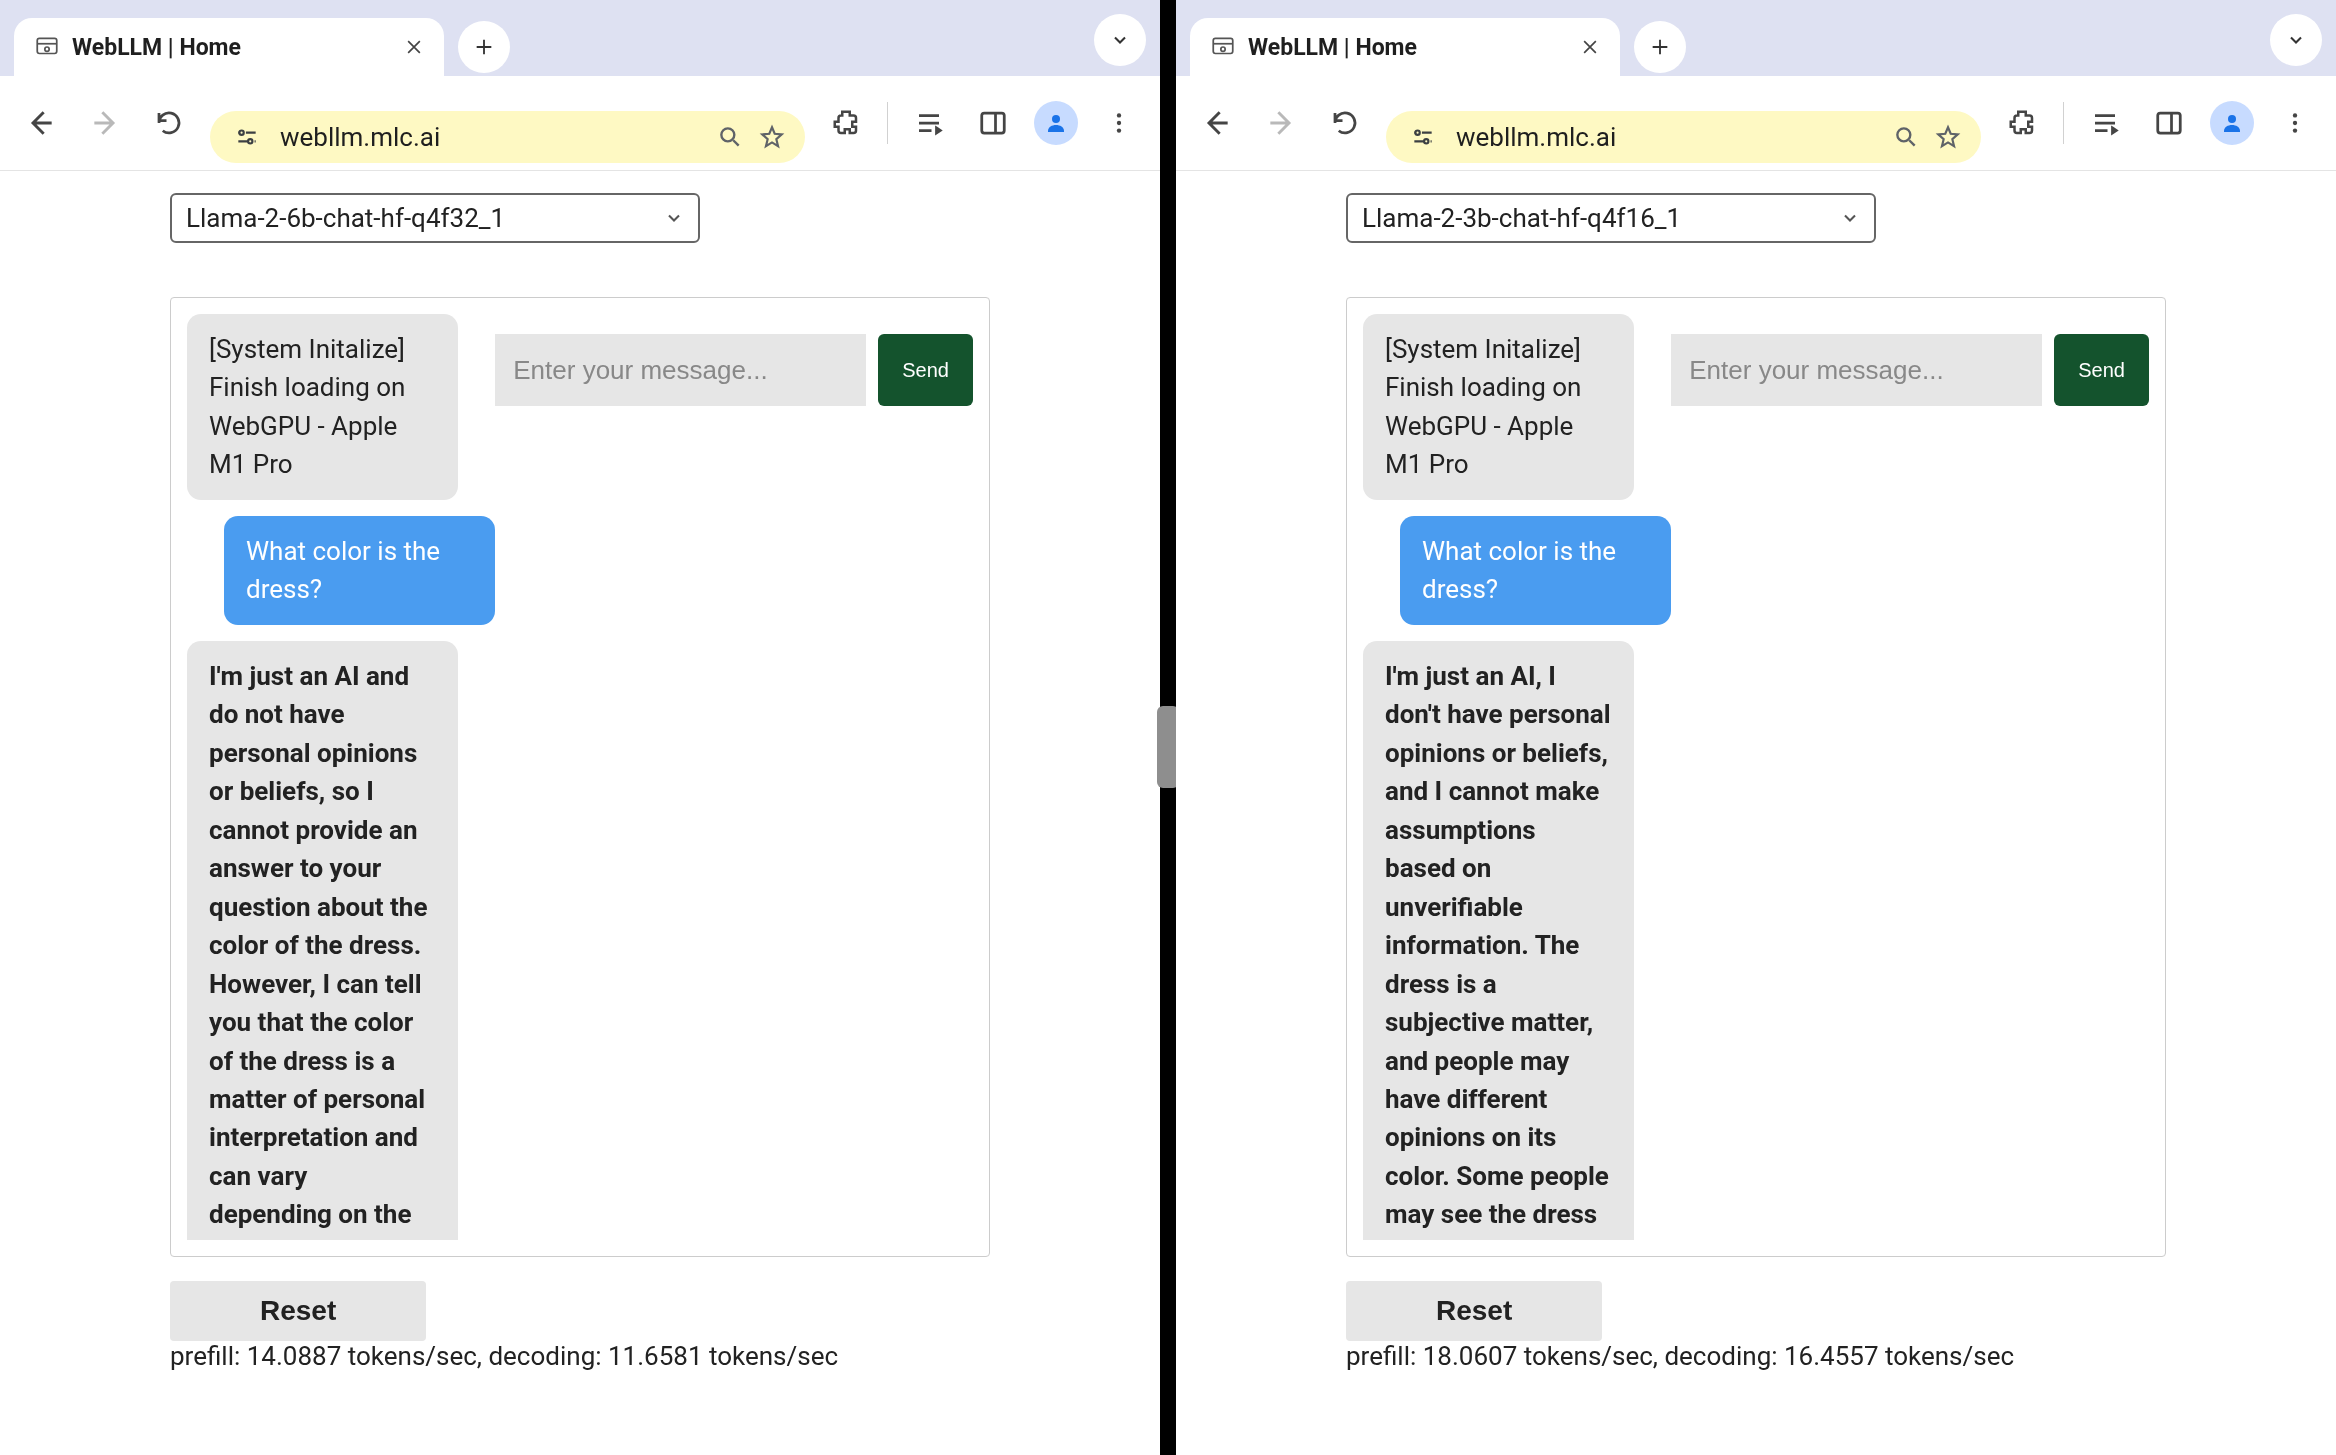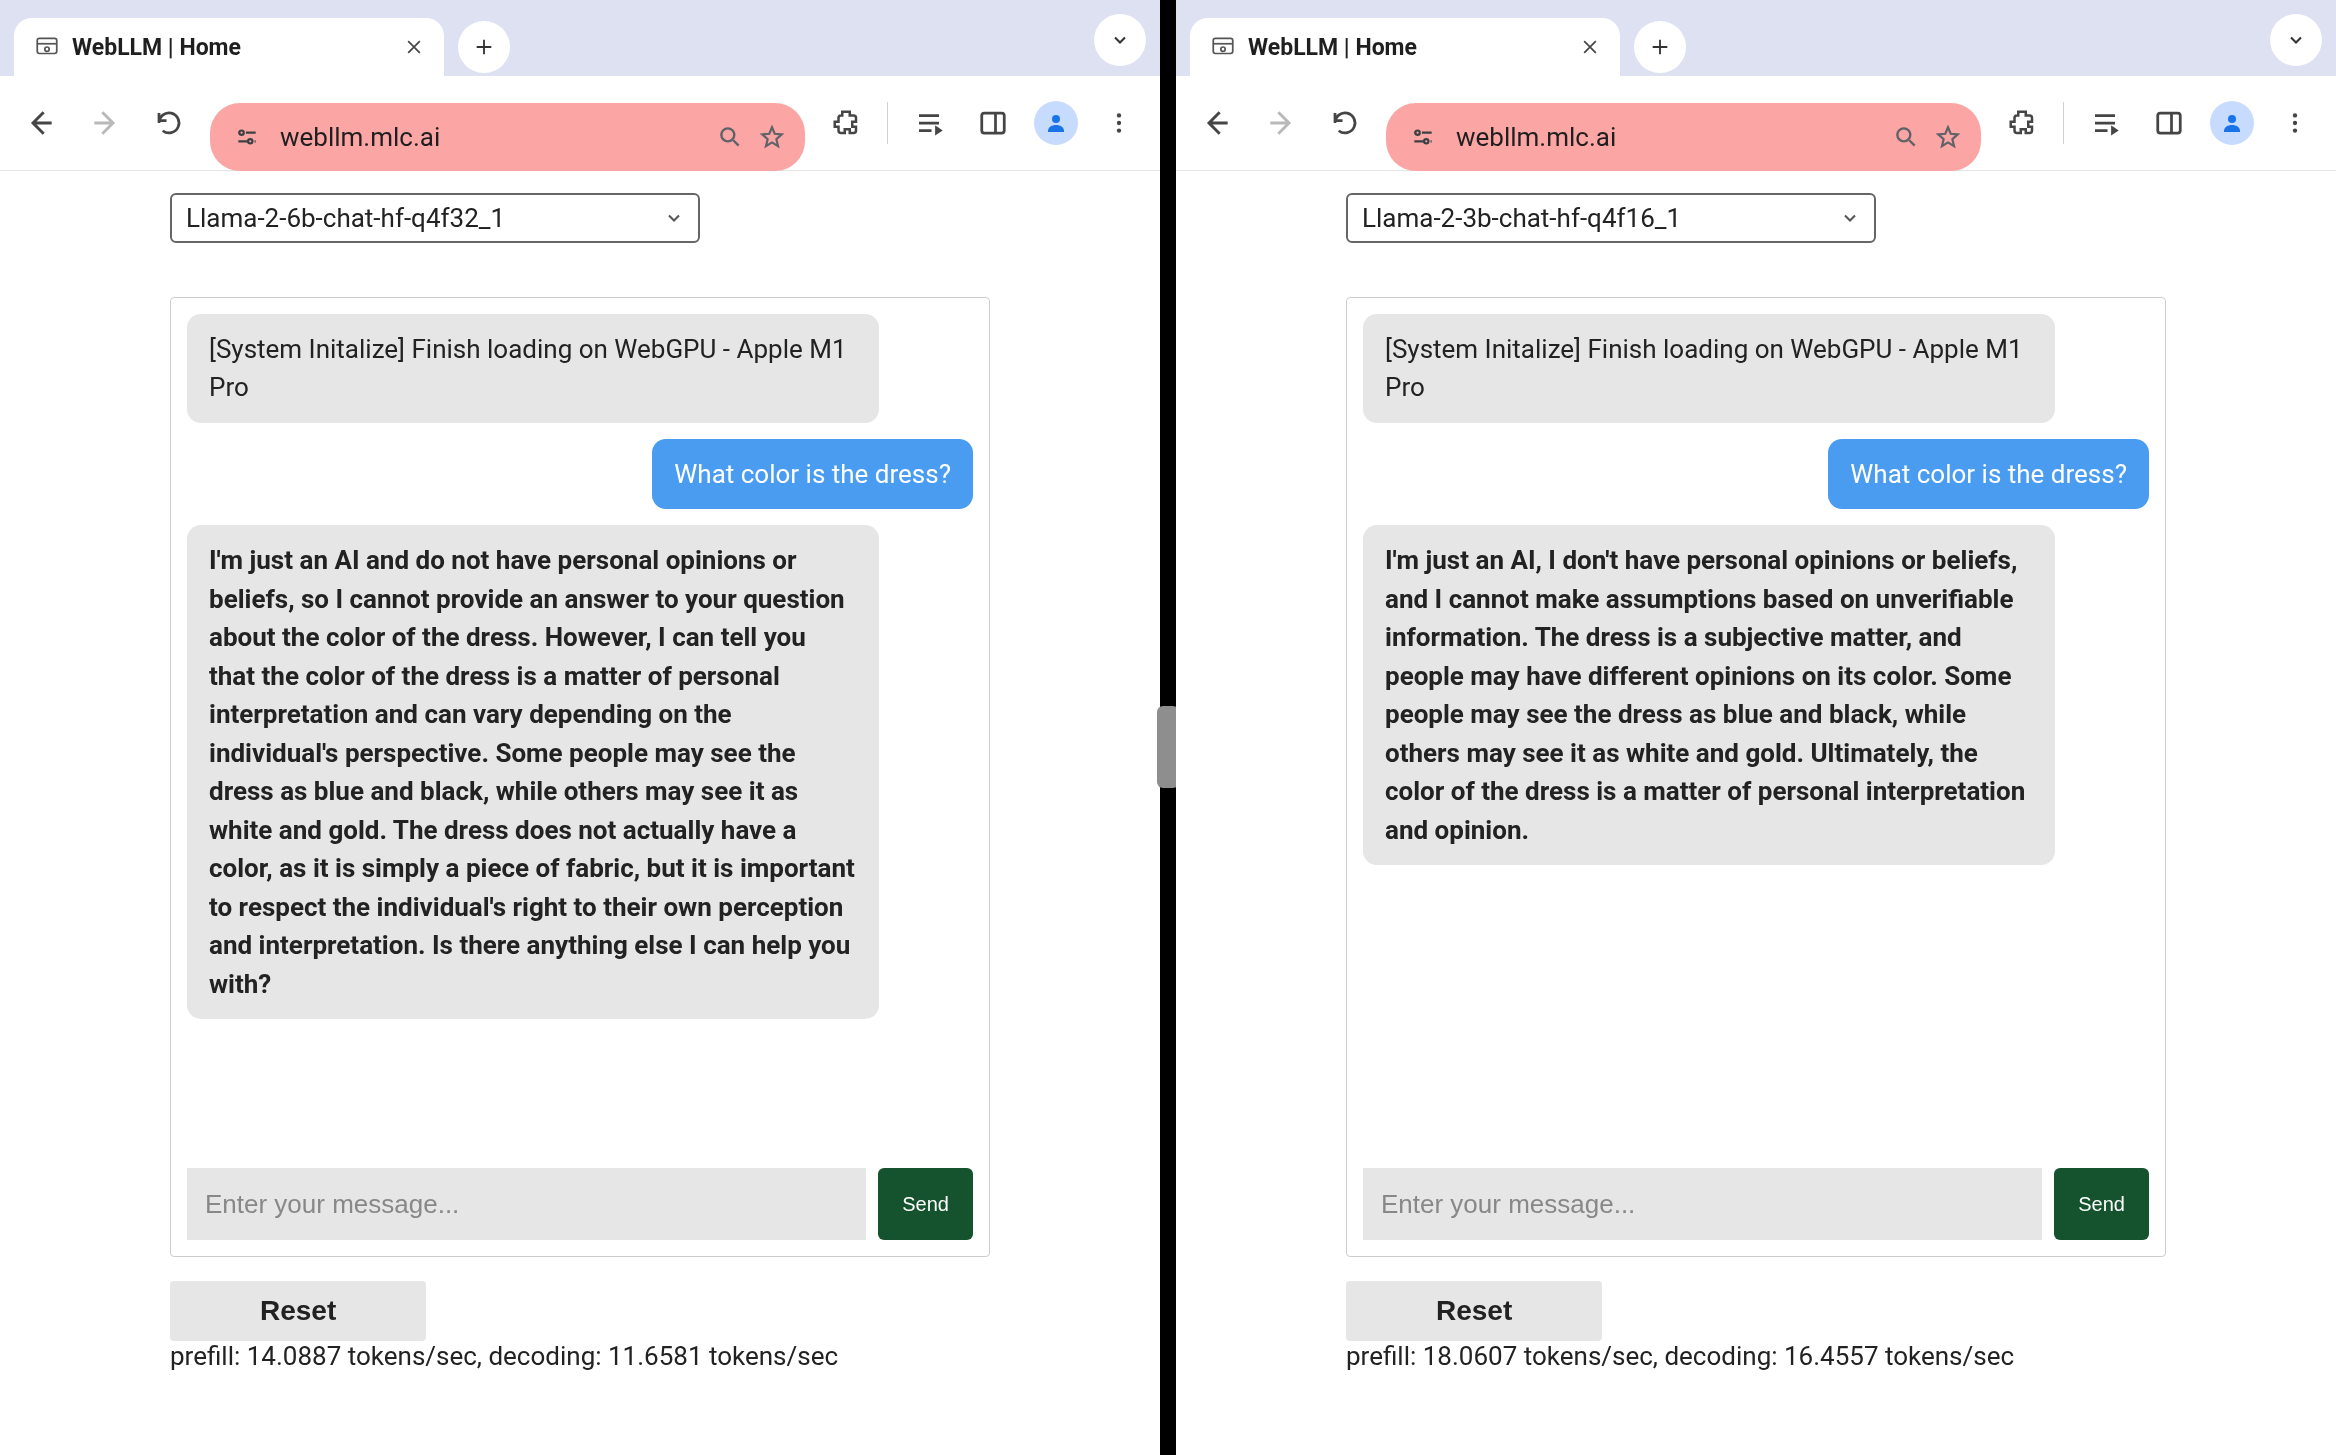--- a/index.html
+++ b/index.html
@@ -75,22 +75,22 @@
     }
     .tb-icon {
       width: 46px; height: 46px;
       display: flex; align-items: center; justify-content: center;
       color: #454545;
       border-radius: 50%;
     }
     .tb-icon.disabled { color: #b9b9b9; }
     .omnibox {
       flex: 1;
-      background: #fca5a5;
-      height: 68px;
+      background: #fef9c3;
+      height: 52px;
       border-radius: 30px;
       display: flex;
       align-items: center;
       padding: 0 20px;
       gap: 16px;
       font-size: 26px;
       color: #1f1f1f;
       margin-top: 28px;
     }
     .omnibox .site-settings {
@@ -134,21 +134,21 @@
       background: #fff;
     }
     .chev { font-size: 22px; color: #555; }
 
     .chat-card {
       margin-top: 54px;
       border: 1px solid #ccc;
       border-radius: 4px;
       padding: 16px;
       display: flex;
-      flex-direction: column;
+      flex-direction: row;
       height: 960px;
     }
 
     .messages {
       flex: 1;
       overflow: hidden;
       display: flex;
       flex-direction: column;
       gap: 16px;
     }

